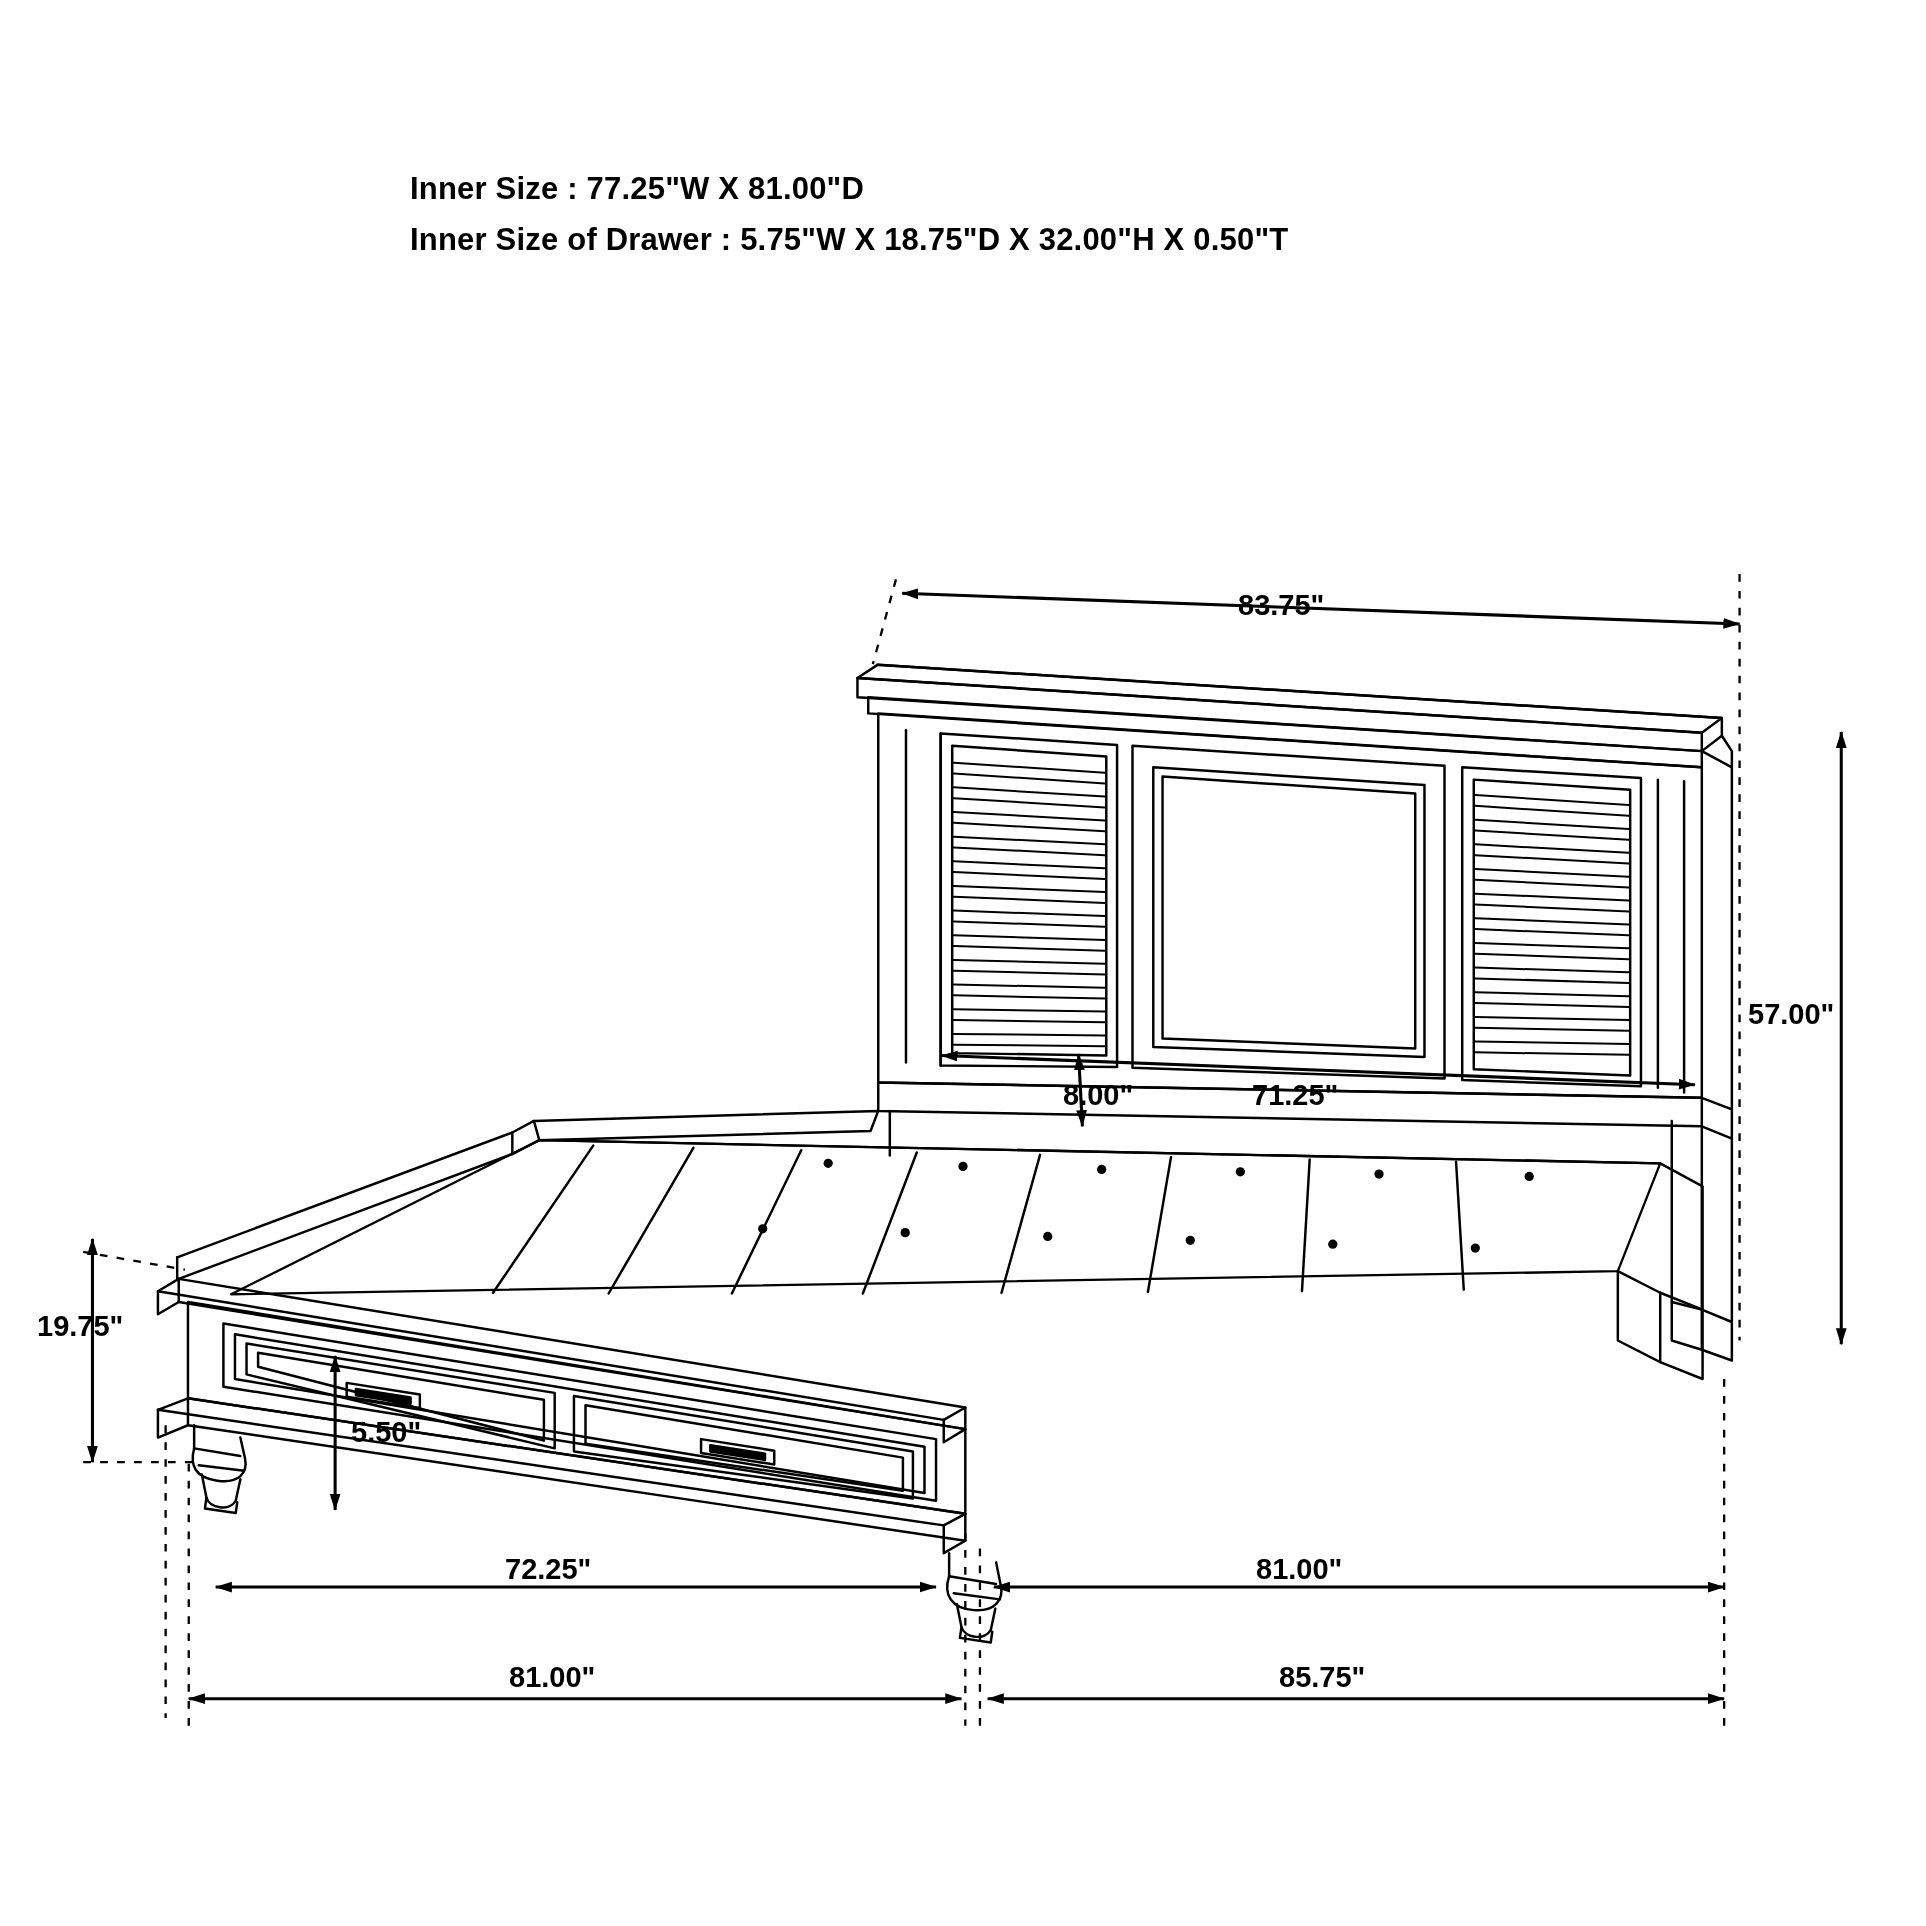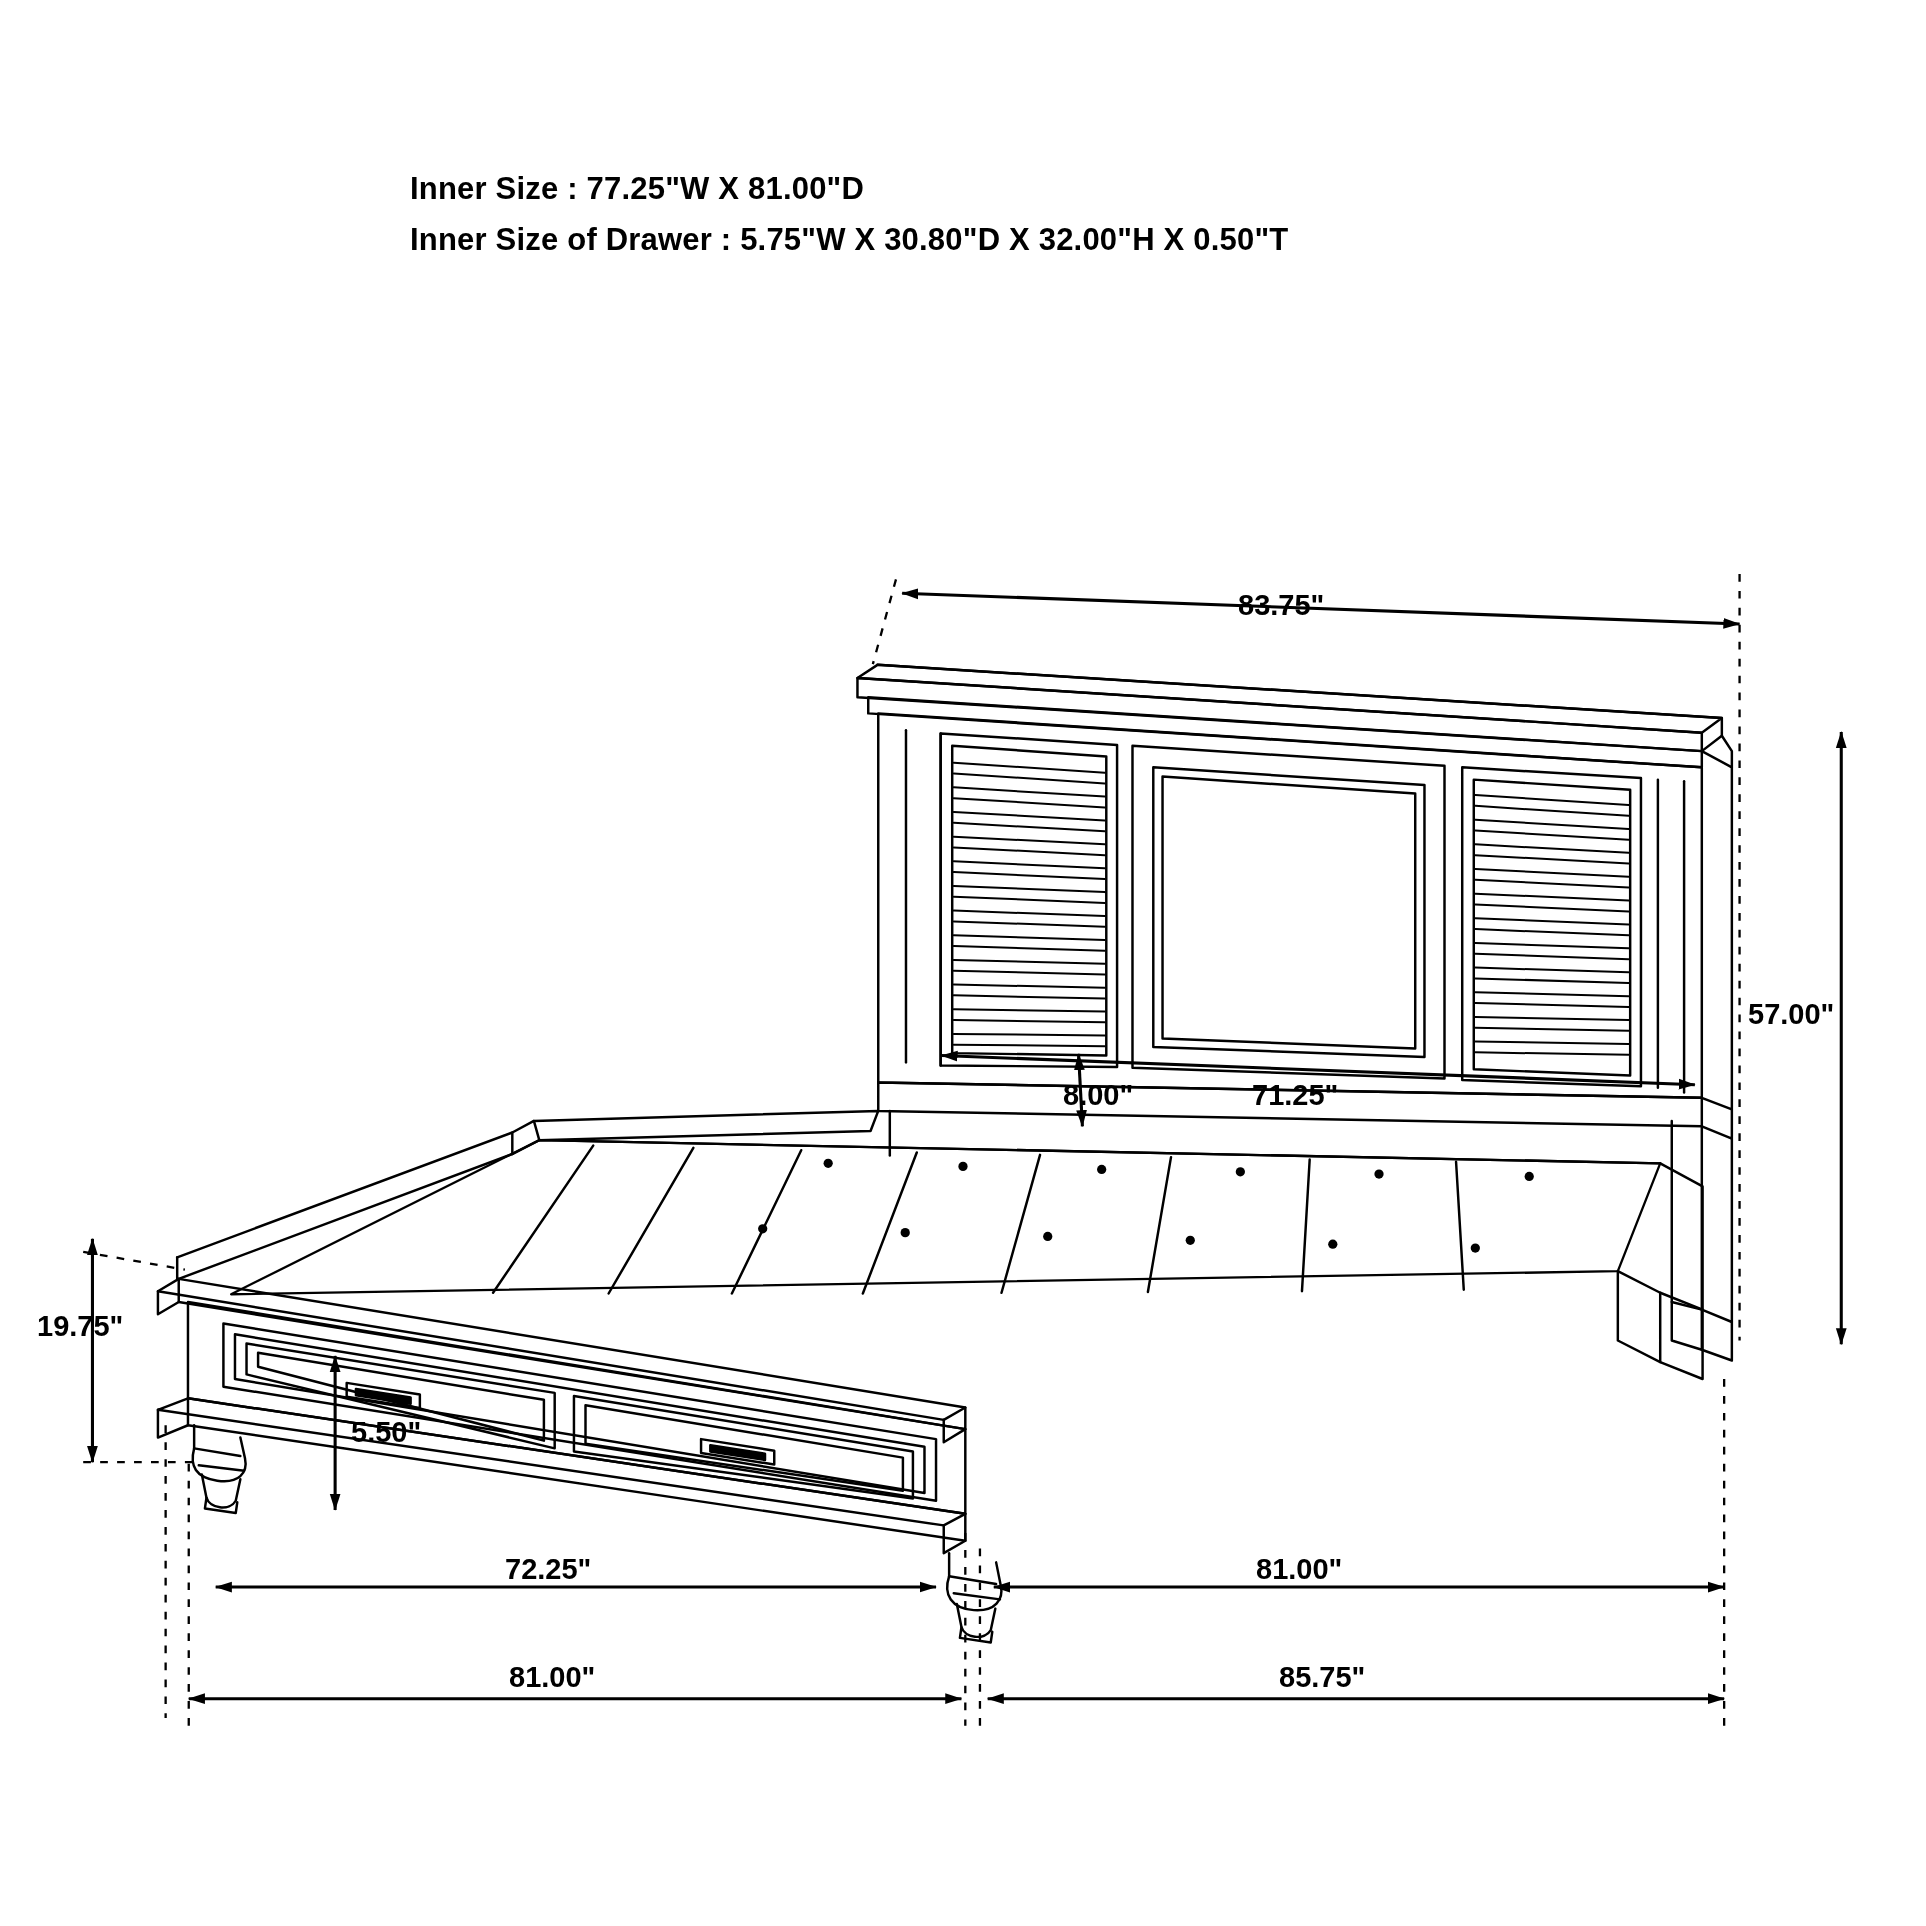--- a/index.html
+++ b/index.html
@@ -9,21 +9,21 @@
   #spec2{left:410px;top:222px;}
 
   .dimlabel{position:absolute;font-weight:bold;font-size:29px;white-space:nowrap;}
 
   svg.art{position:absolute;left:0;top:0;width:1926px;height:1926px;}
 </style>
 </head>
 <body>
 
 <div class="spec" id="spec1">Inner Size : 77.25"W X 81.00"D</div>
-<div class="spec" id="spec2">Inner Size of Drawer : 5.75"W X 30.80"D X 32.00"H X 0.50"T</div>
+<div class="spec" id="spec2">Inner Size of Drawer : 5.75"W X 18.75"D X 32.00"H X 0.50"T</div>
 
 <div class="dimlabel" style="left:1238px;top:589px;">83.75"</div>
 <div class="dimlabel" style="left:1748px;top:998px;">57.00"</div>
 <div class="dimlabel" style="left:1063px;top:1079px;">8.00"</div>
 <div class="dimlabel" style="left:1252px;top:1079px;">71.25"</div>
 <div class="dimlabel" style="left:37px;top:1310px;">19.75"</div>
 <div class="dimlabel" style="left:351px;top:1416px;">5.50"</div>
 <div class="dimlabel" style="left:505px;top:1553px;">72.25"</div>
 <div class="dimlabel" style="left:1256px;top:1553px;">81.00"</div>
 <div class="dimlabel" style="left:509px;top:1661px;">81.00"</div>

